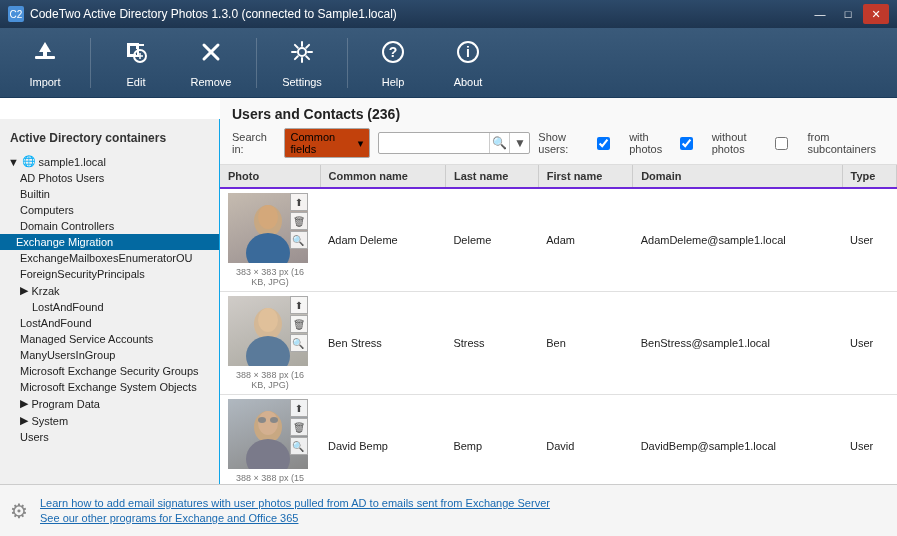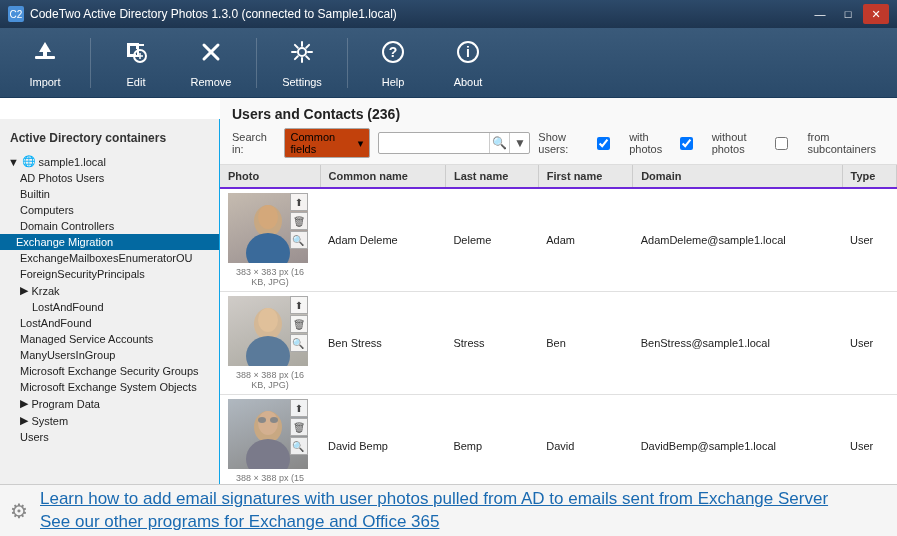--- a/index.html
+++ b/index.html
@@ -199,21 +199,21 @@
     .bottom-bar {
       height: 52px;
       background: #f5f5f5;
       border-top: 1px solid #ccc;
       display: flex;
       flex-direction: column;
       justify-content: center;
       padding: 4px 16px 4px 40px;
       gap: 3px;
     }
-    .bottom-link { font-size: 17px; color: #1a6ab1; text-decoration: underline; cursor: pointer; }
+    .bottom-link { font-size: 11px; color: #1a6ab1; text-decoration: underline; cursor: pointer; }
 
     
     .users-table-wrap::-webkit-scrollbar { width: 10px; }
     .users-table-wrap::-webkit-scrollbar-track { background: #f0f0f0; }
     .users-table-wrap::-webkit-scrollbar-thumb { background: #aaa; border-radius: 4px; }
   </style>
 </head>
 <body>
 
 <div class="title-bar">

